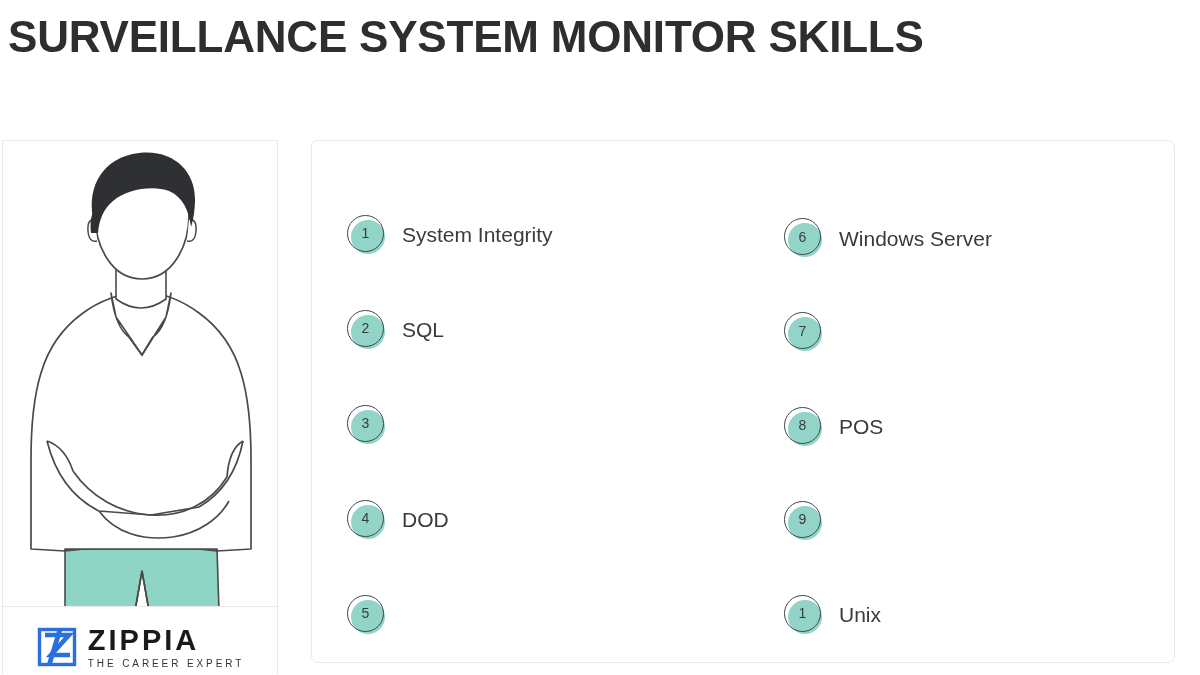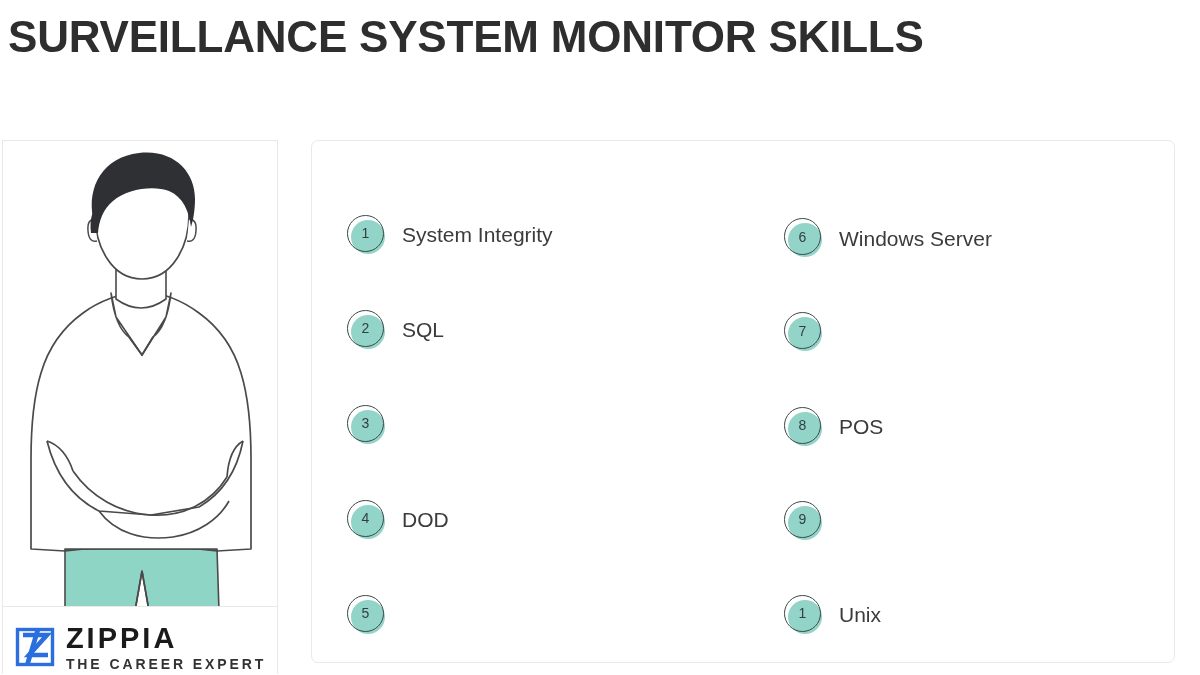--- a/index.html
+++ b/index.html
@@ -88,22 +88,22 @@
   }
 
   .logo-wordmark {
     font-size: 29px;
     font-weight: 700;
     letter-spacing: 3px;
     color: #1a1a1a;
   }
 
   .logo-tagline {
-    font-size: 14px;
-    font-weight: 700;
+    font-size: 10px;
+    font-weight: 400;
     letter-spacing: 2.9px;
     color: #333333;
     margin-top: 4px;
   }
 
   
   .skills-card {
     position: absolute;
     left: 311px;
     top: 140px;

